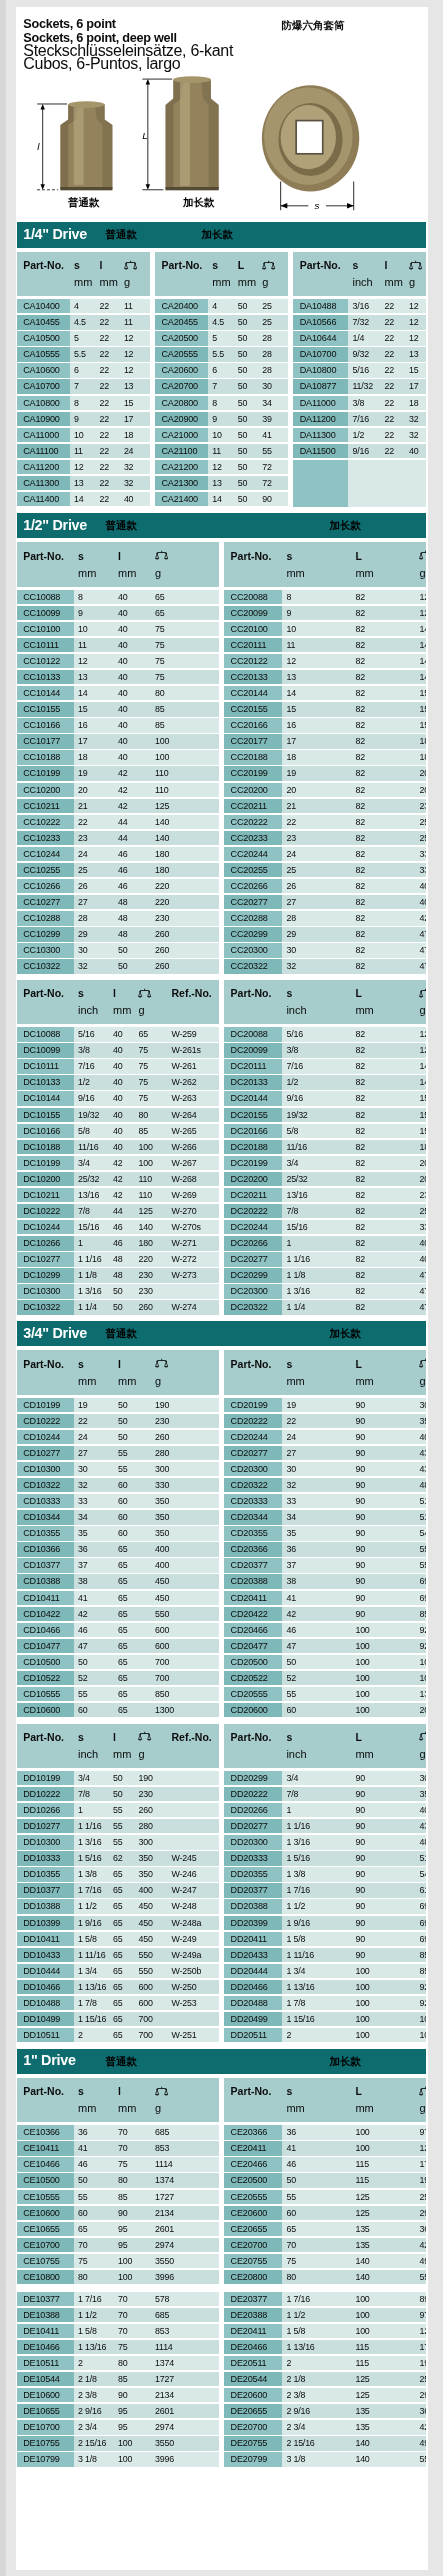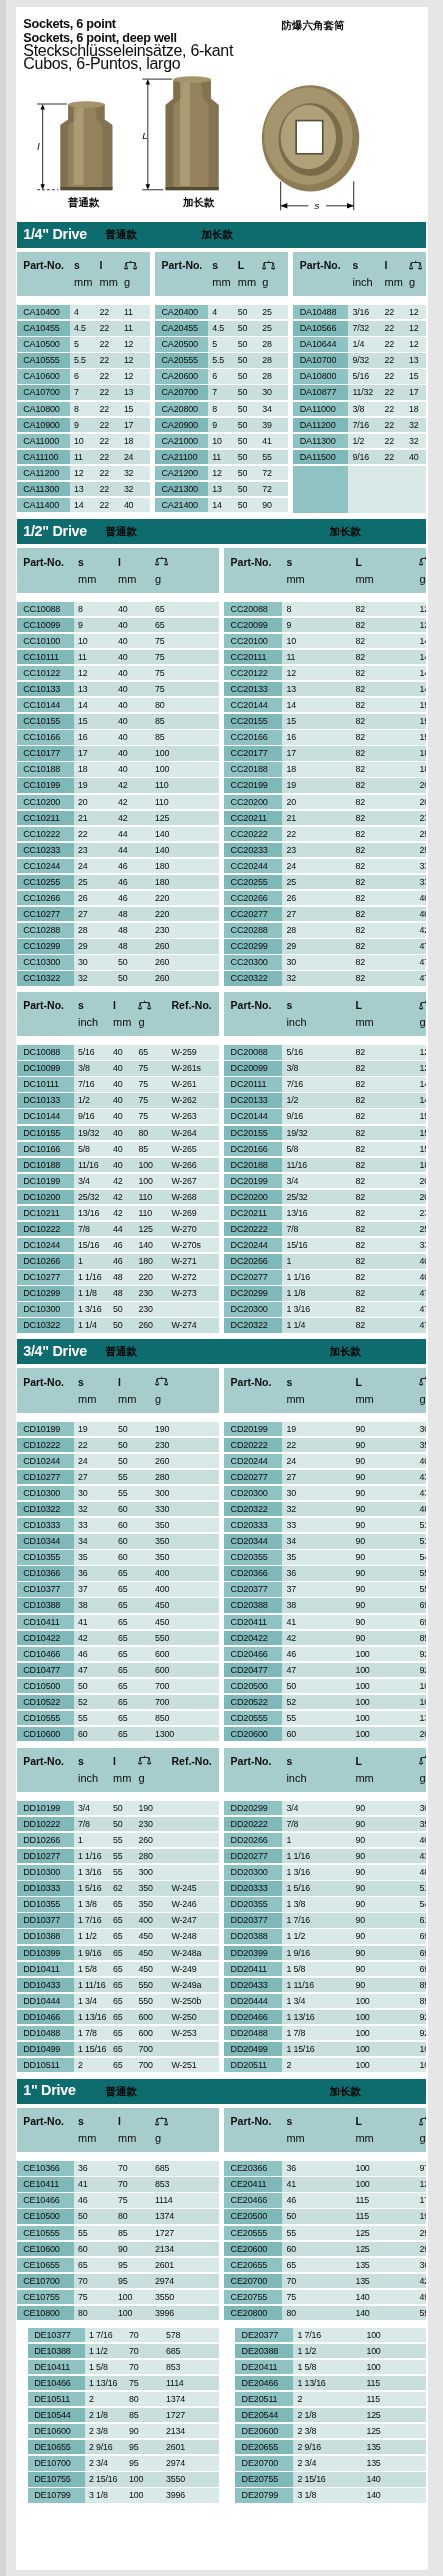--- a/index.html
+++ b/index.html
@@ -21,32 +21,32 @@
   .sec0 .band-long{left:185px;}
   
   .grp{display:flex;gap:5px;margin:0 1.1px 4.4px 1.1px;}
   .grp .tbl{flex:1;min-width:0;}
   .tr{display:grid;}
   .g3 .tbl .tr{grid-template-columns:53px 25.5px 24.4px 1fr;}
   .g3 .tbl.inch .tr{grid-template-columns:55px 32px 24.4px 1fr;}
   .g2 .left .tr{grid-template-columns:57px 40px 37px 1fr;}
   .g2 .left.hasref .tr{grid-template-columns:57px 35px 25.5px 33px 1fr;}
   .g2 .right .tr{grid-template-columns:58px 69px 64px 1fr;}
-  .thead{background:var(--header-bg);padding:4.4px 0 6.6px 0;margin-bottom:9px;}
+  .thead{background:var(--header-bg);padding:4.4px 0 6.6px 0;margin-bottom:3px;}
   .hc{padding-left:4.4px;overflow:hidden;white-space:nowrap;}
   .hr1 .hc{font-size:10.5px;font-weight:bold;height:20px;line-height:19px;}
   .hr2 .hc{font-size:11px;height:13.3px;line-height:12.2px;}
   .hc:first-child{padding-left:6.6px;}
   .row{margin-bottom:1.7px;background:var(--row-odd);}
   .row:nth-child(even){background:var(--row-even);}
   .row .c{height:14.4px;line-height:14.4px;font-size:8.9px;padding-left:4.4px;white-space:nowrap;overflow:hidden;letter-spacing:-0.2px;}
   .row .pn{background:var(--part-odd);padding-left:6.6px;font-size:9.1px;}
   .row:nth-child(even) .pn{background:var(--part-even);}
   .scale-ic{display:inline-block;vertical-align:middle;margin-top:-2.2px;}
-  .nohead{margin-top:1.1px;padding-left:11px;}
+  .nohead{margin-top:1.1px;}
 </style>
 </head>
 <body>
 
 <div class="edge"></div>
 <div class="card">
 
   <div class="head-wrap">
     <div class="t1">Sockets, 6 point</div>
     <div class="t1">Sockets, 6 point, deep well</div>

